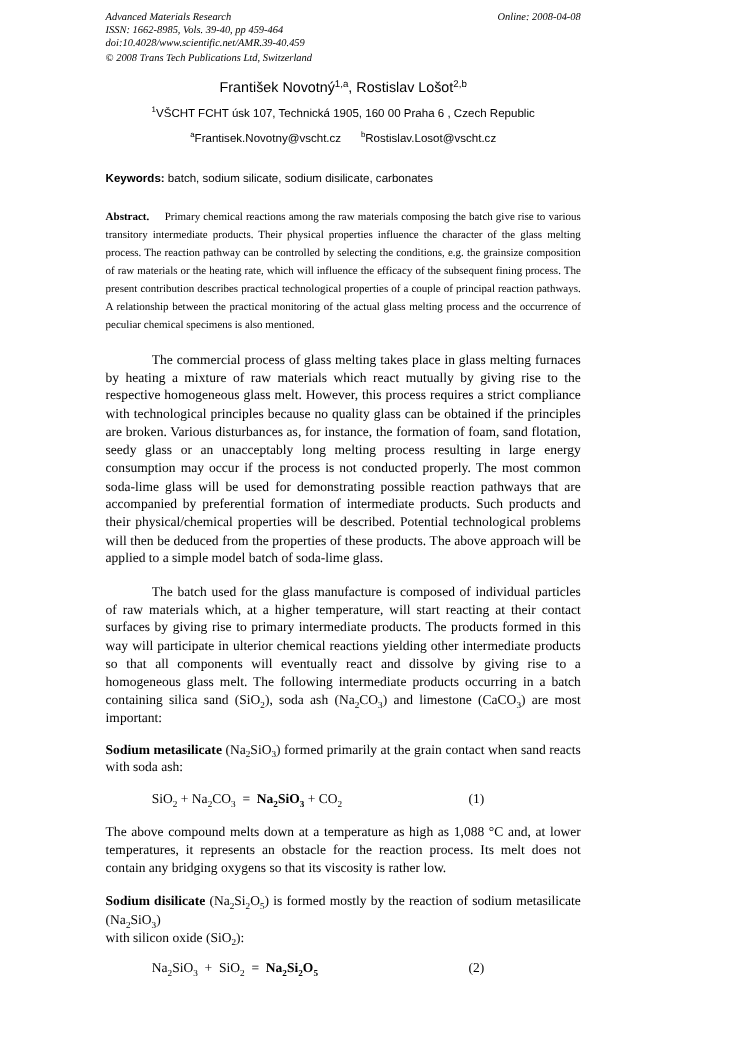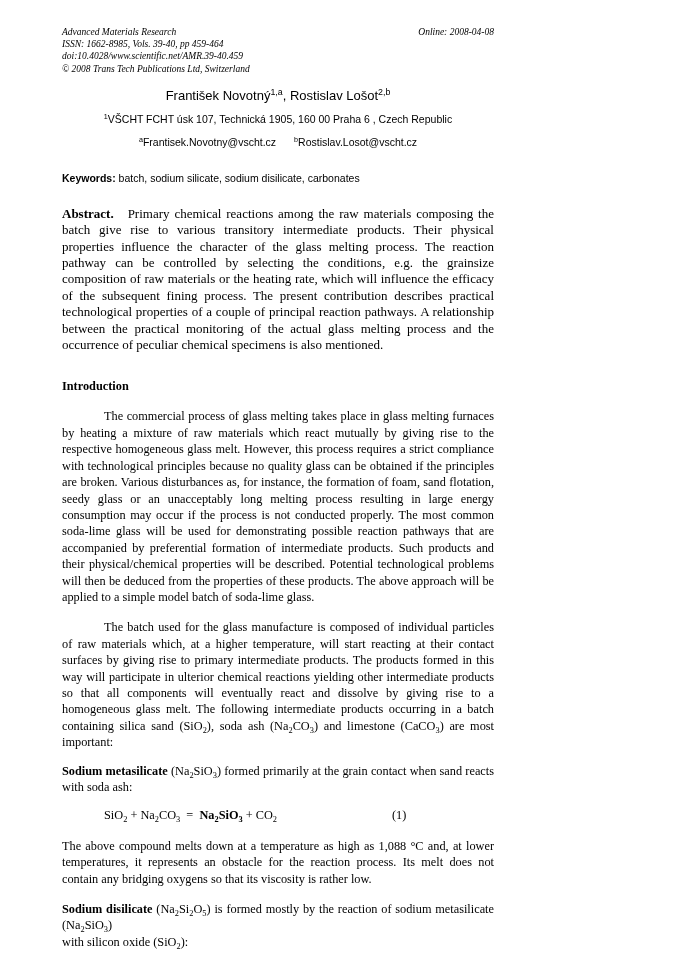--- a/index.html
+++ b/index.html
@@ -11,22 +11,23 @@
     width: 678px;
     height: 959px;
     font-family: "Liberation Serif", serif;
     color: #000000;
     overflow: hidden;
   }
   .page {
     width: 556px;
     height: 959px;
     box-sizing: border-box;
-    padding: 26px 62px 0 62px;
+    padding: 10px 62px 0 62px;
     position: relative;
+    margin-left: 34px;
   }
   .header-row {
     display: flex;
     justify-content: space-between;
     align-items: flex-start;
     font-style: italic;
     font-size: 9.5px;
     line-height: 12.2px;
   }
   .header-left div, .header-right div {
@@ -77,21 +78,21 @@
   .keywords {
     font-family: "Liberation Sans", sans-serif;
     font-size: 10.5px;
     margin-top: 24px;
   }
   .keywords b {
     font-weight: bold;
   }
   .abstract {
     margin-top: 22px;
-    font-size: 13px;
+    font-size: 10px;
     line-height: 16.4px;
     text-align: justify;
   }
   .abstract .lbl {
     font-weight: bold;
   }
   .abstract .gap {
     display: inline-block;
     width: 14px;
   }
@@ -159,21 +160,20 @@
 
   <div class="keywords">
     <b>Keywords:</b>
     <span>batch, sodium silicate, sodium disilicate, carbonates</span>
   </div>
 
   <div class="abstract">
     <span class="lbl">Abstract.</span><span class="gap"></span><span>Primary chemical reactions among the raw materials composing the batch give rise to various transitory intermediate products. Their physical properties influence the character of the glass melting process. The reaction pathway can be controlled by selecting the conditions, e.g. the grainsize composition of raw materials or the heating rate, which will influence the efficacy of the subsequent fining process. The present contribution describes practical technological properties of a couple of principal reaction pathways. A relationship between the practical monitoring of the actual glass melting process and the occurrence of peculiar chemical specimens is also mentioned.</span>
   </div>
 
-  <div class="section-head">Introduction</div>
   <p class="body indent">The commercial process of glass melting takes place in glass melting furnaces by heating a mixture of raw materials which react mutually by giving rise to the respective homogeneous glass melt. However, this process requires a strict compliance with technological principles because no quality glass can be obtained if the principles are broken. Various disturbances as, for instance, the formation of foam, sand flotation, seedy glass or an unacceptably long melting process resulting in large energy consumption may occur if the process is not conducted properly. The most common soda-lime glass will be used for demonstrating possible reaction pathways that are accompanied by preferential formation of intermediate products. Such products and their physical/chemical properties will be described. Potential technological problems will then be deduced from the properties of these products. The above approach will be applied to a simple model batch of soda-lime glass.</p>
 
   <p class="body indent"><span>The batch used for the glass manufacture is composed of individual particles of raw materials which, at a higher temperature, will start reacting at their contact surfaces by giving rise to primary intermediate products. The products formed in this way will participate in ulterior chemical reactions yielding other intermediate products so that all components will eventually react and dissolve by giving rise to a homogeneous glass melt. The following intermediate products occurring in a batch containing silica sand (SiO</span><sub>2</sub><span>), soda ash (Na</span><sub>2</sub><span>CO</span><sub>3</sub><span>) and limestone (CaCO</span><sub>3</sub><span>) are most important:</span></p>
 
   <p class="body tight"><span class="b">Sodium metasilicate</span><span> (Na</span><sub>2</sub><span>SiO</span><sub>3</sub><span>) formed primarily at the grain contact when sand reacts with soda ash:</span></p>
 
   <div class="eq-line">
     SiO<sub>2</sub> + Na<sub>2</sub>CO<sub>3</sub>&nbsp; =&nbsp; <span class="b">Na<sub>2</sub>SiO<sub>3</sub></span> + CO<sub>2</sub>
     <span class="eq-num">(1)</span>
   </div>

